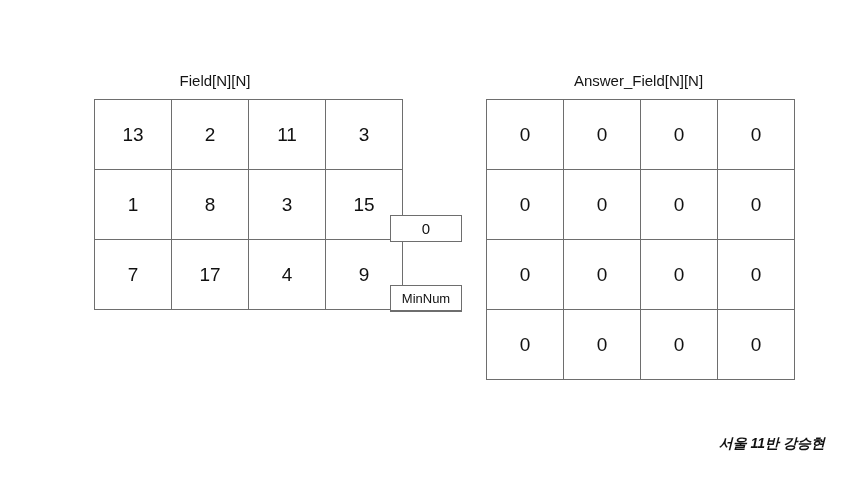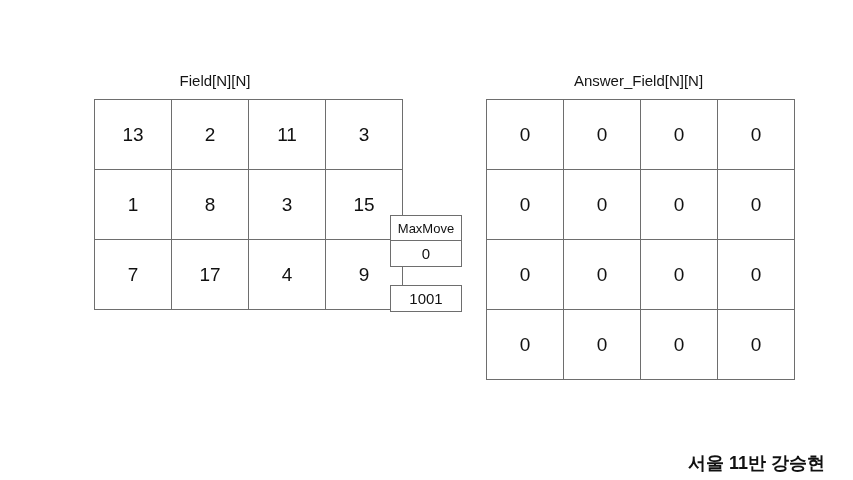--- a/index.html
+++ b/index.html
@@ -96,26 +96,27 @@
     line-height: 25px;
     font-size: 15px;
   }
   #var-maxmove { top: 215px; }
   #var-minnum  { top: 285px; }
 
   
   #credit {
     position: absolute;
     right: 28px;
-    top: 454px;
-    font-size: 18px;
+    top: 434px;
+    font-size: 14px;
     line-height: 18px;
     color: #111111;
     white-space: nowrap;
     font-weight: bold;
+    font-style: italic;
   }
 </style>
 </head>
 <body>
 
 <div class="canvas">
 
   <div class="panel" id="panel-field">
     <div class="panel-title">Field[N][N]</div>
     <table class="grid">
@@ -136,26 +137,25 @@
           <td>7</td>
           <td>17</td>
           <td>4</td>
           <td>9</td>
         </tr>
       </tbody>
     </table>
   </div>
 
   <div class="varbox" id="var-maxmove">
-    <span class="vb-label">MaxMove</span>
     <span class="vb-value">0</span>
   </div>
 
   <div class="varbox" id="var-minnum">
-    <span class="vb-value">1001</span>
+    <span class="vb-label">MinNum</span>
   </div>
 
   <div class="panel" id="panel-answer">
     <div class="panel-title">Answer_Field[N][N]</div>
     <table class="grid">
       <tbody>
         <tr>
           <td>0</td>
           <td>0</td>
           <td>0</td>

